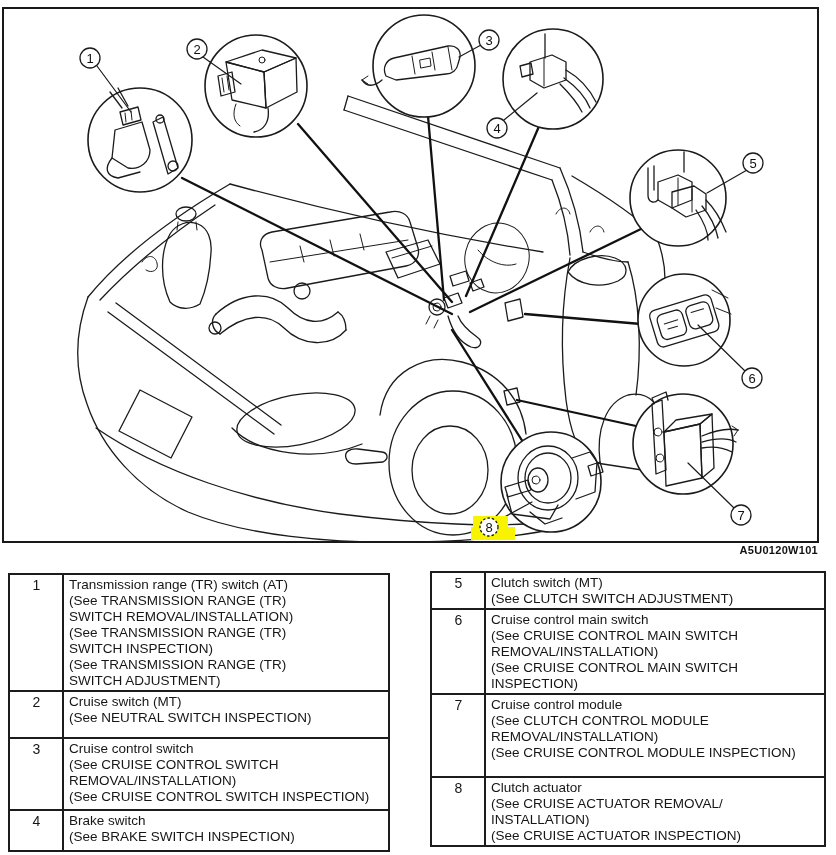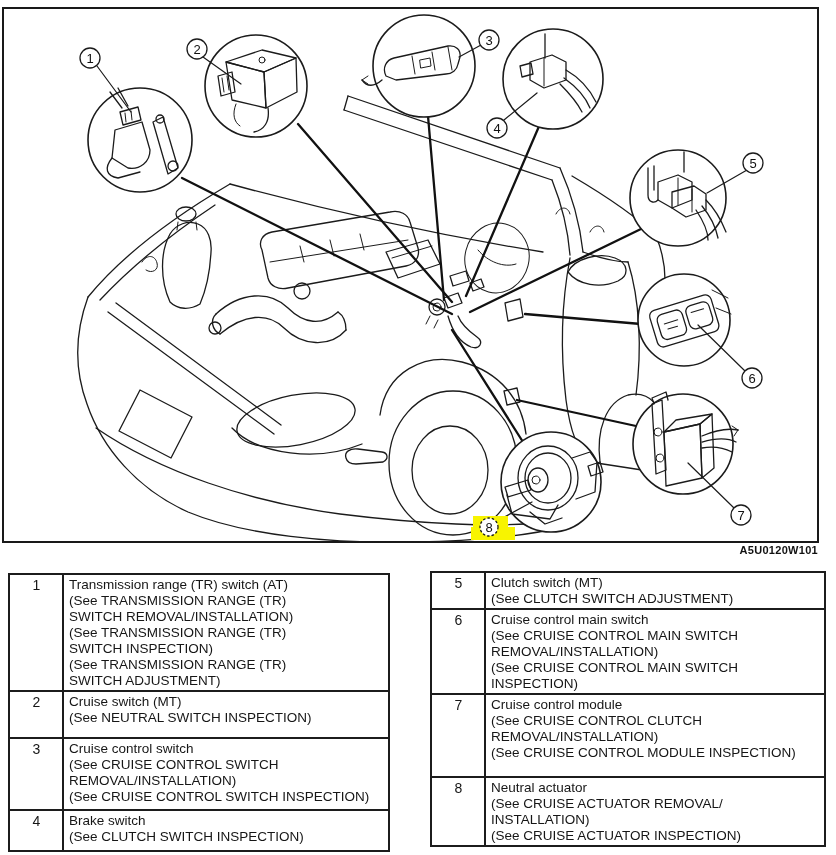--- a/index.html
+++ b/index.html
@@ -307,21 +307,21 @@
   <tr>
     <td class="num">3</td>
     <td class="desc">Cruise control switch
 (See CRUISE CONTROL SWITCH
 REMOVAL/INSTALLATION)
 (See CRUISE CONTROL SWITCH INSPECTION)</td>
   </tr>
   <tr>
     <td class="num">4</td>
     <td class="desc">Brake switch
-(See CLUTCH SWITCH INSPECTION)</td>
+(See BRAKE SWITCH INSPECTION)</td>
   </tr>
 </tbody>
     </table>
 
 <table class="parts" id="tbl-right">
   <tbody>
         <tr>
     <td class="num">5</td>
     <td class="desc">Clutch switch (MT)
 (See CLUTCH SWITCH ADJUSTMENT)</td>
@@ -330,27 +330,27 @@
     <td class="num">6</td>
     <td class="desc">Cruise control main switch
 (See CRUISE CONTROL MAIN SWITCH
 REMOVAL/INSTALLATION)
 (See CRUISE CONTROL MAIN SWITCH
 INSPECTION)</td>
   </tr>
   <tr>
     <td class="num">7</td>
     <td class="desc">Cruise control module
-(See CRUISE CONTROL CLUTCH
+(See CLUTCH CONTROL MODULE
 REMOVAL/INSTALLATION)
 (See CRUISE CONTROL MODULE INSPECTION)</td>
   </tr>
   <tr>
     <td class="num">8</td>
-    <td class="desc">Neutral actuator
+    <td class="desc">Clutch actuator
 (See CRUISE ACTUATOR REMOVAL/
 INSTALLATION)
 (See CRUISE ACTUATOR INSPECTION)</td>
   </tr>
 </tbody>
     </table>
 
 </div>
 
 </body></html>

